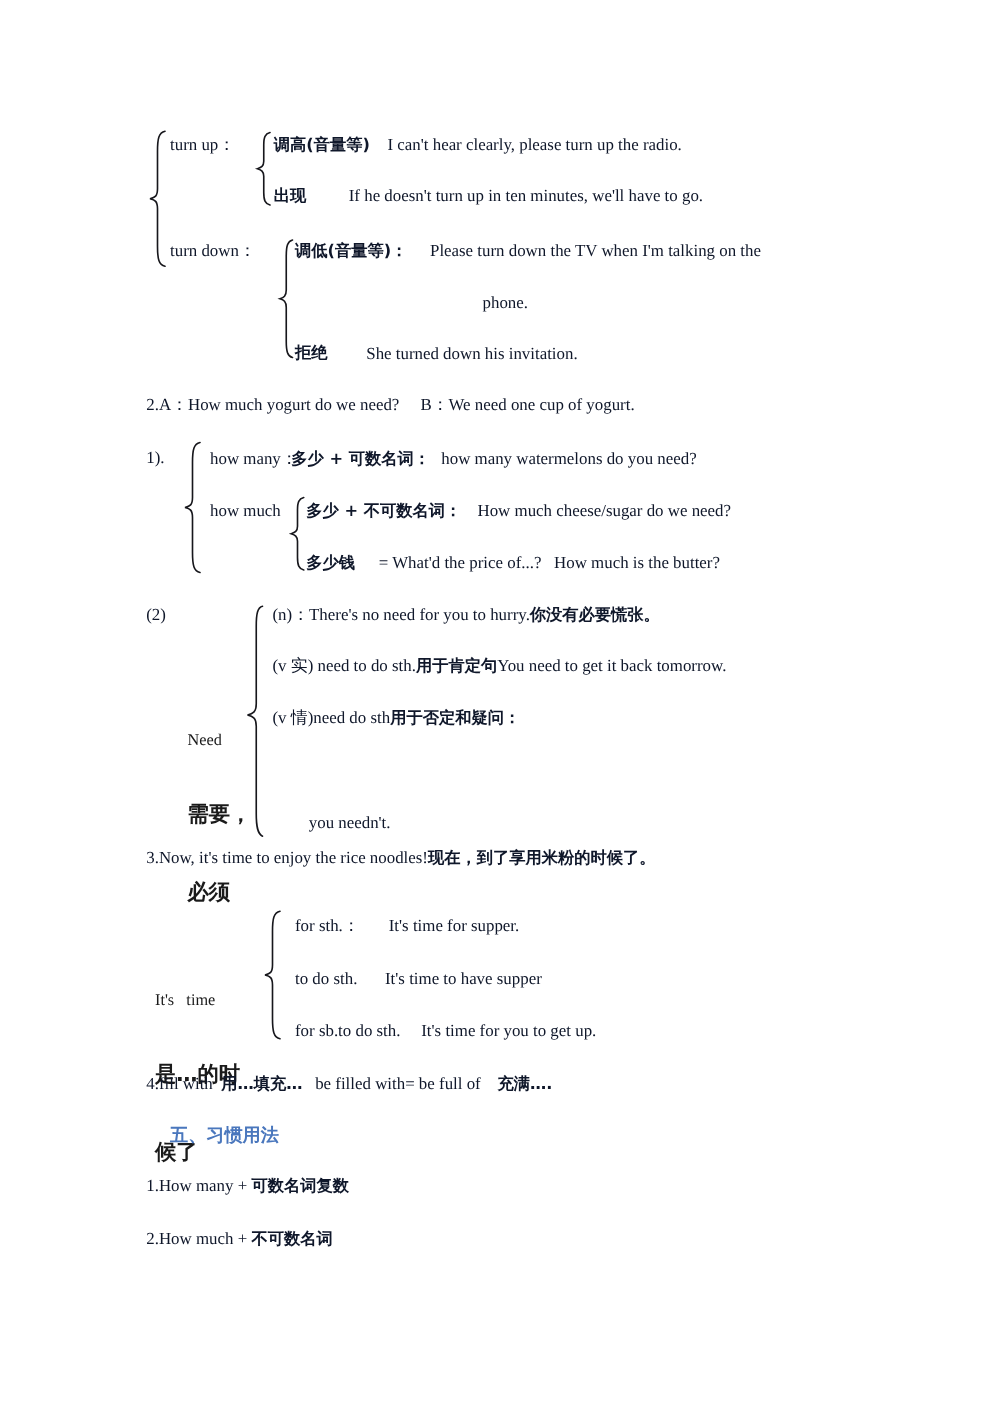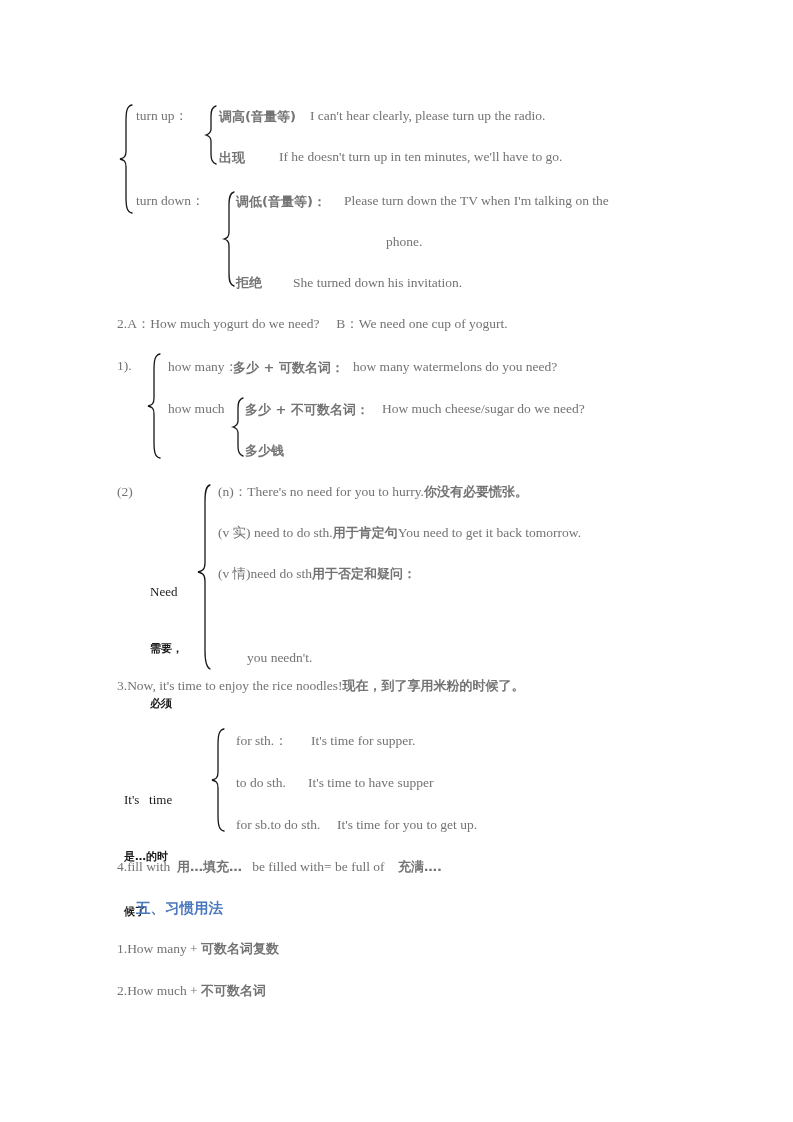--- a/index.html
+++ b/index.html
@@ -15,21 +15,21 @@
     overflow: hidden;
     font-family: "Liberation Serif", "DejaVu Serif", serif;
     color: #1a1a1a;
   }
   
   .t {
     position: absolute;
     white-space: pre;
     font-size: 13.5px;
     line-height: 1.0;
-    color: #737373;
+    color: #0f172a;
   }
   .cn {
     font-family: "DejaVu Sans", "Liberation Sans", sans-serif;
     font-weight: 700;
     font-size: 13px;
   }
   .en {
     font-family: "Liberation Serif", "DejaVu Serif", serif;
     font-size: 13.5px;
   }
@@ -59,21 +59,21 @@
     white-space: pre;
     line-height: 1.28;
   }
   .label-block .ln-en {
     font-family: "Liberation Serif", "DejaVu Serif", serif;
     font-size: 13px;
   }
   .label-block .ln-cn {
     font-family: "DejaVu Sans", "Liberation Sans", sans-serif;
     font-weight: 700;
-    font-size: 11px;
+    font-size: 17px;
   }
 </style>
 </head>
 <body>
 
 <div class="page">
 
   <div class="brace" style="left:118px; top:103px; width:16px; height:112px;">
     <svg width="16" height="112" viewBox="0 0 16 112" fill="none" xmlns="http://www.w3.org/2000/svg">
       <path d="M14 2 C9 3 8 8 8 18 L8 48 C8 54 6 55 2 56 C6 57 8 58 8 64 L8 94 C8 104 9 109 14 110" stroke="#17171c" stroke-width="1.3" fill="none" stroke-linecap="round"></path>
@@ -128,20 +128,21 @@
   <div class="brace" style="left:231px; top:396px; width:14px; height:62px;">
     <svg width="14" height="62" viewBox="0 0 14 62" fill="none" xmlns="http://www.w3.org/2000/svg">
       <path d="M12 2 C8 3 7 6 7 12 L7 25 C7 29 5 30 2 31 C5 32 7 33 7 37 L7 50 C7 56 8 59 12 60" stroke="#17171c" stroke-width="1.3" fill="none" stroke-linecap="round"></path>
     </svg>
   </div>
 
   <div class="t cn" style="left:245px; top:403px;">多少 + 不可数名词：</div>
   <div class="t en" style="left:382px; top:402px;">How much cheese/sugar do we need?</div>
 
   <div class="t cn" style="left:245px; top:444px;">多少钱</div>
+  <div class="t en" style="left:303px; top:443px;">= What'd the price of...?   How much is the butter?</div>
 
   <div class="t en" style="left:117px; top:485px;">(2)</div>
 
   <div class="label-block" style="left:150px; top:543px;">
     <div class="ln-en">Need</div>
     <div class="ln-cn">需要，</div>
     <div class="ln-cn">必须</div>
   </div>
 
   <div class="brace" style="left:196px; top:483px; width:16px; height:188px;">

